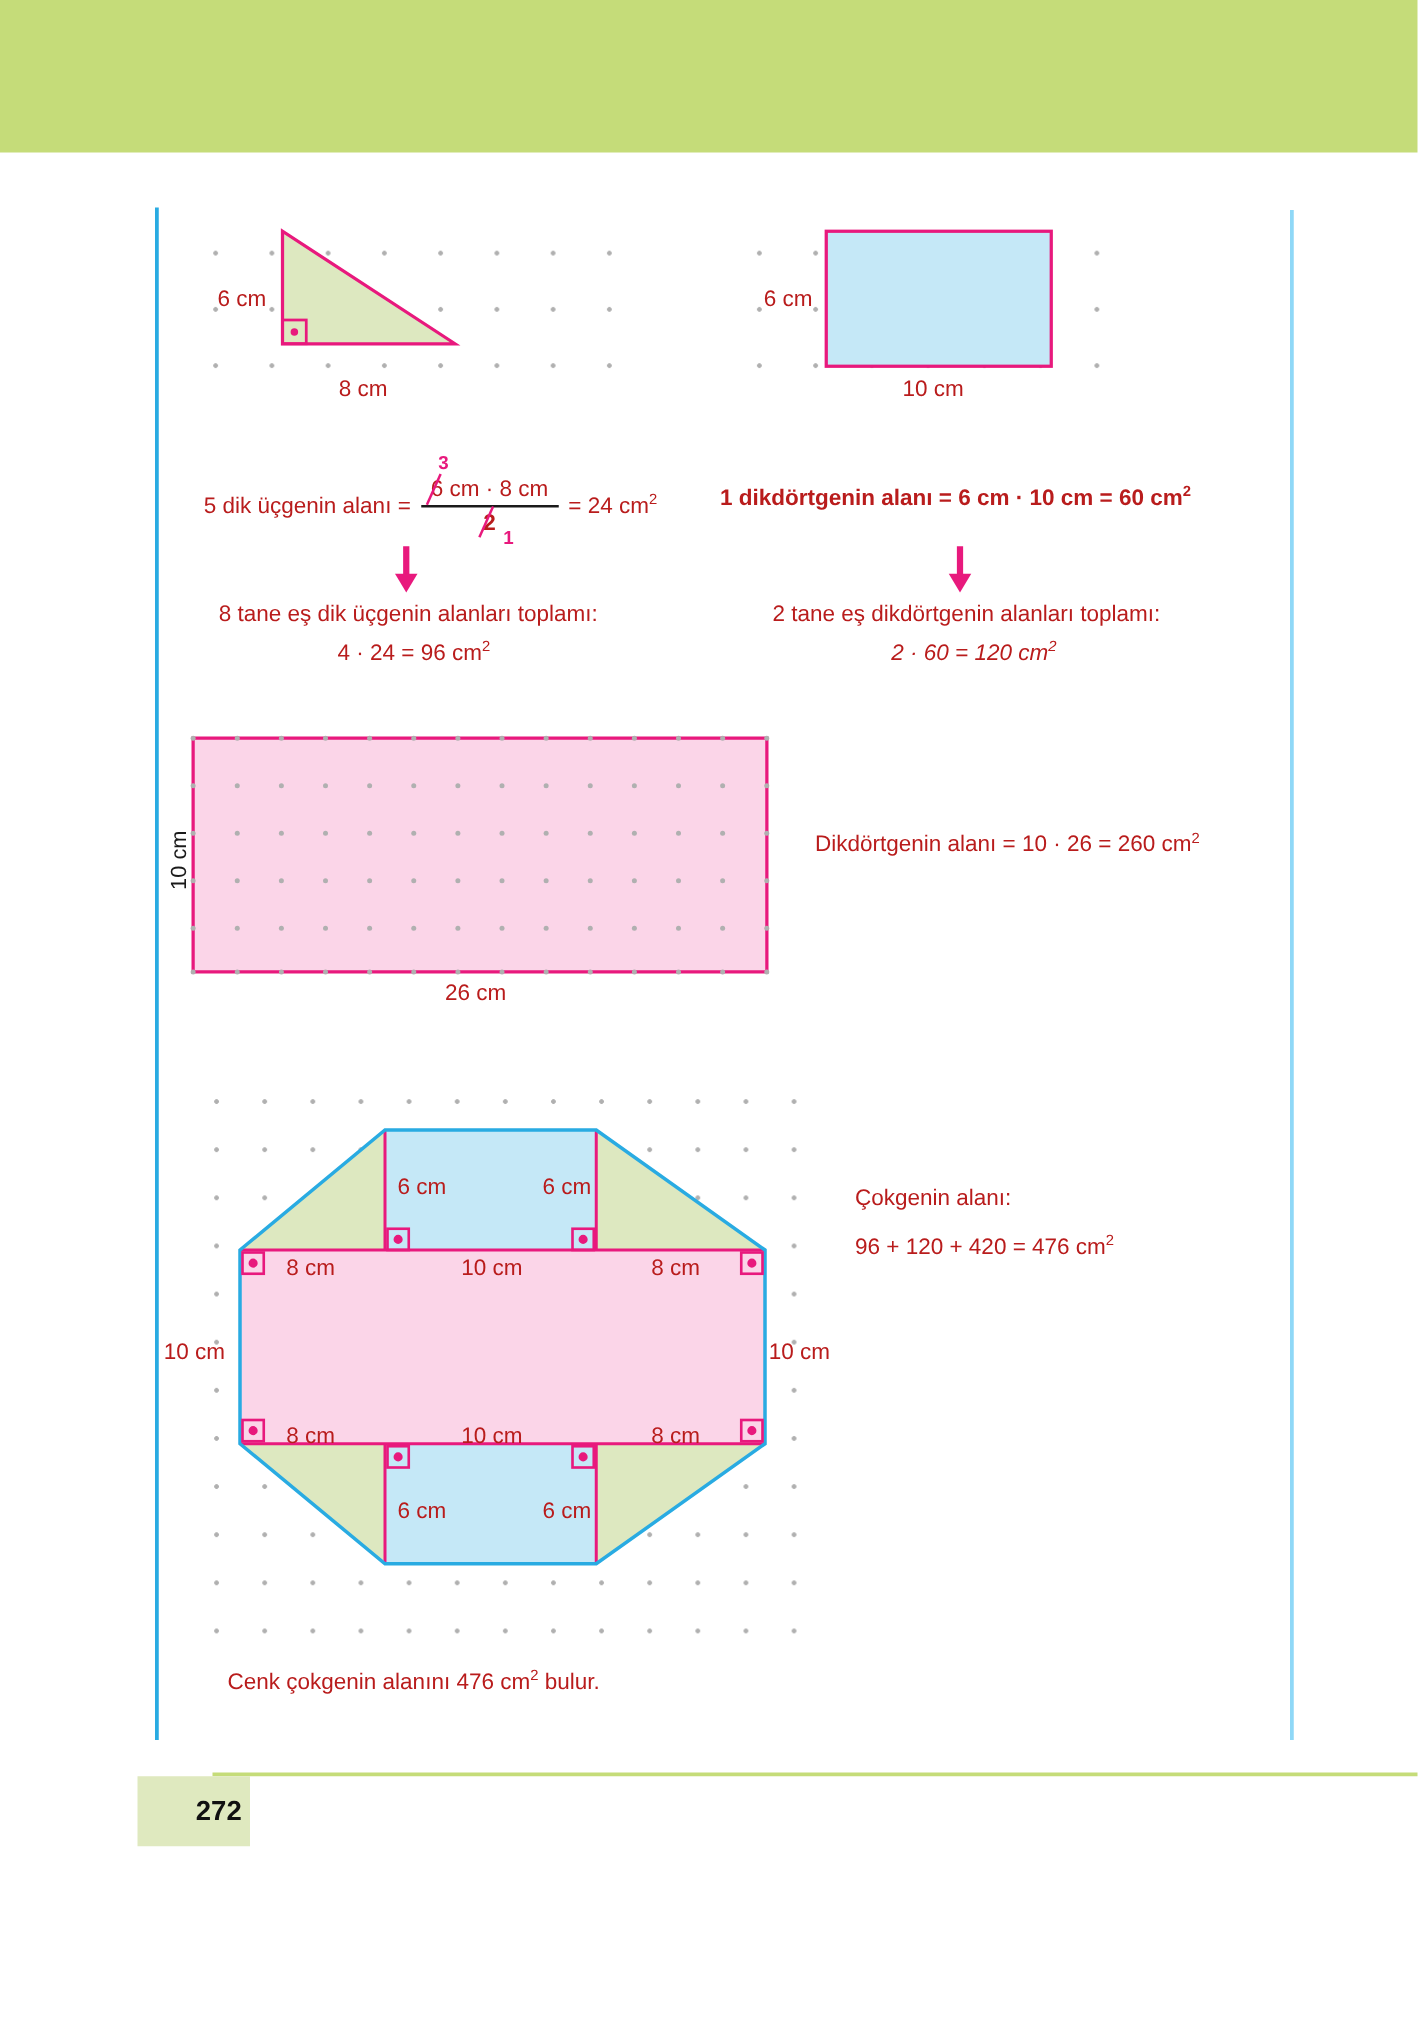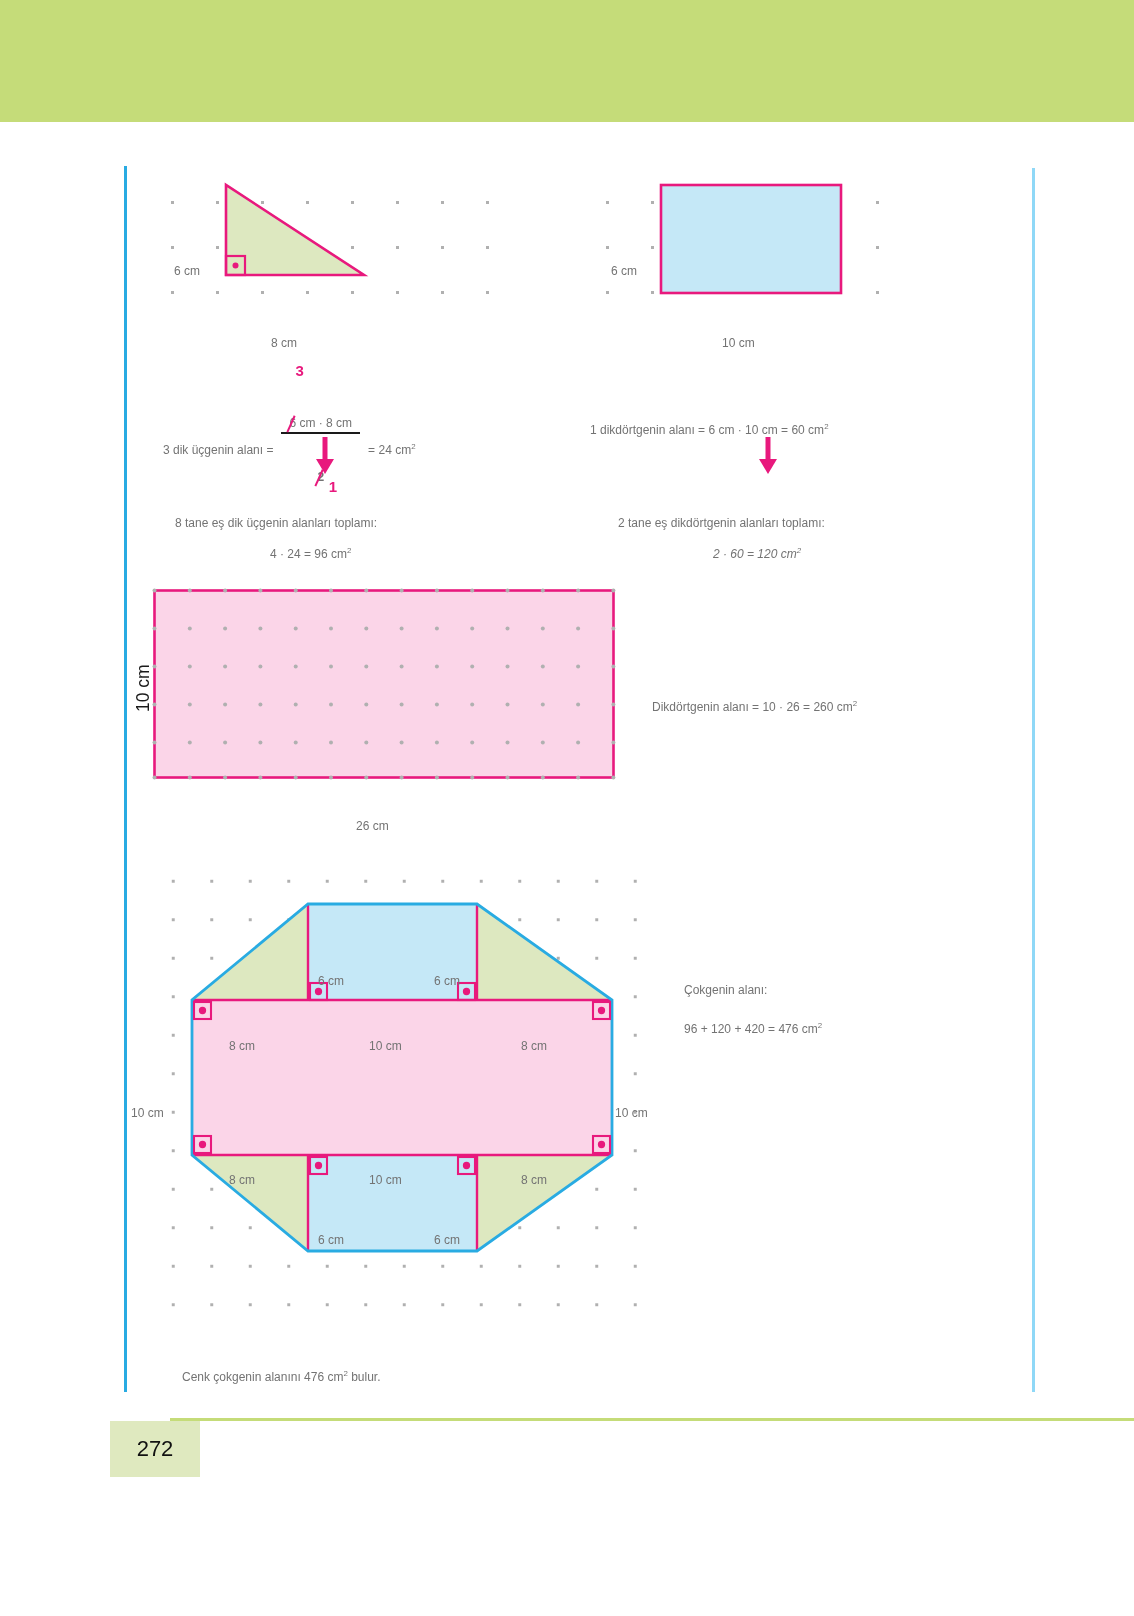--- a/index.html
+++ b/index.html
@@ -10,23 +10,23 @@
   }
   .abs{position:absolute;}
   
   #top-band{left:0;top:0;width:1134px;height:122px;background:#c5dc79;}
   .vrule{width:3px;background:#29abe2;}
   #rule-left{left:124px;top:166px;height:1226px;background:#29abe2;}
   #rule-right{left:1032px;top:168px;height:1224px;background:#8fd8f7;}
   #footer-line{left:170px;top:1418px;width:964px;height:3px;background:#c5dc79;}
   #page-box{left:110px;top:1421px;width:90px;height:56px;background:#dfe9bf;}
   #page-num{left:110px;top:1421px;width:90px;height:56px;display:flex;
-    align-items:center;justify-content:center;font-size:22px;font-weight:normal;color:#111;}
-  
-  .txt{font-size:12px;line-height:1.25;white-space:nowrap;color:#737373;margin-top:36px;}
+    align-items:center;justify-content:center;font-size:22px;font-weight:bold;color:#111;padding-left:20px;}
+  
+  .txt{font-size:18px;line-height:1.25;white-space:nowrap;color:#b91c1c;}
   .vert{transform:rotate(-90deg);transform-origin:left top;white-space:nowrap;font-size:17.5px;}
   sup{font-size:0.66em;vertical-align:super;line-height:0;}
   
   .dots{
     background-image:radial-gradient(circle, #b0b0b0 1.7px, rgba(0,0,0,0) 1.9px);
     background-repeat:repeat;
   }
   
   svg{display:block;overflow:visible;}
   
@@ -65,36 +65,36 @@
 
 <div class="abs dots" style="left:580px;top:175px;width:335px;height:155px;background-position:5px 5px;background-size:45px 45px;"></div>
 
 <svg class="abs" style="left:580px;top:175px;" width="335" height="155" viewBox="0 0 335 155">
   <rect x="81" y="10" width="180" height="108" fill="#c5e8f7" stroke="#e8197d" stroke-width="2.6"></rect>
 </svg>
 <div class="abs txt" style="left:611px;top:228px;">6 cm</div>
 <div class="abs txt" style="left:722px;top:300px;">10 cm</div>
 
 <div class="abs" style="left:163px;top:380px;display:flex;align-items:center;">
-  <span class="txt">3 dik üçgenin alanı =</span>
+  <span class="txt">5 dik üçgenin alanı =</span>
   <span class="frac" style="margin:0 8px;position:relative;">
     <span class="cancel-top" style="left:14px;top:-18px;">3</span>
     <span class="num txt" style="padding:0 8px;">
       <span class="strike">6</span><span> cm · 8 cm</span>
     </span>
     <span class="bar"></span>
     <span class="den txt">
       <span class="strike" style="font-weight:bold;">2</span>
     </span>
     <span class="cancel-bot" style="left:60%;bottom:-10px;">1</span>
   </span>
   <span class="txt"><span>= 24 cm</span><sup>2</sup></span>
 </div>
 
-<div class="abs txt" style="left:590px;top:387px;">
+<div class="abs txt" style="left:576px;top:387px;font-weight:bold;">
   <span>1 dikdörtgenin alanı = 6 cm · 10 cm = 60 cm</span><sup>2</sup>
 </div>
 
 <svg class="abs" style="left:314px;top:437px;" width="22" height="38" viewBox="0 0 22 38">
   <line x1="11" y1="0" x2="11" y2="24" stroke="#e8197d" stroke-width="5"></line>
   <polygon points="11,37 2,22 20,22" fill="#e8197d"></polygon>
 </svg>
 <svg class="abs" style="left:757px;top:437px;" width="22" height="38" viewBox="0 0 22 38">
   <line x1="11" y1="0" x2="11" y2="24" stroke="#e8197d" stroke-width="5"></line>
   <polygon points="11,37 2,22 20,22" fill="#e8197d"></polygon>

